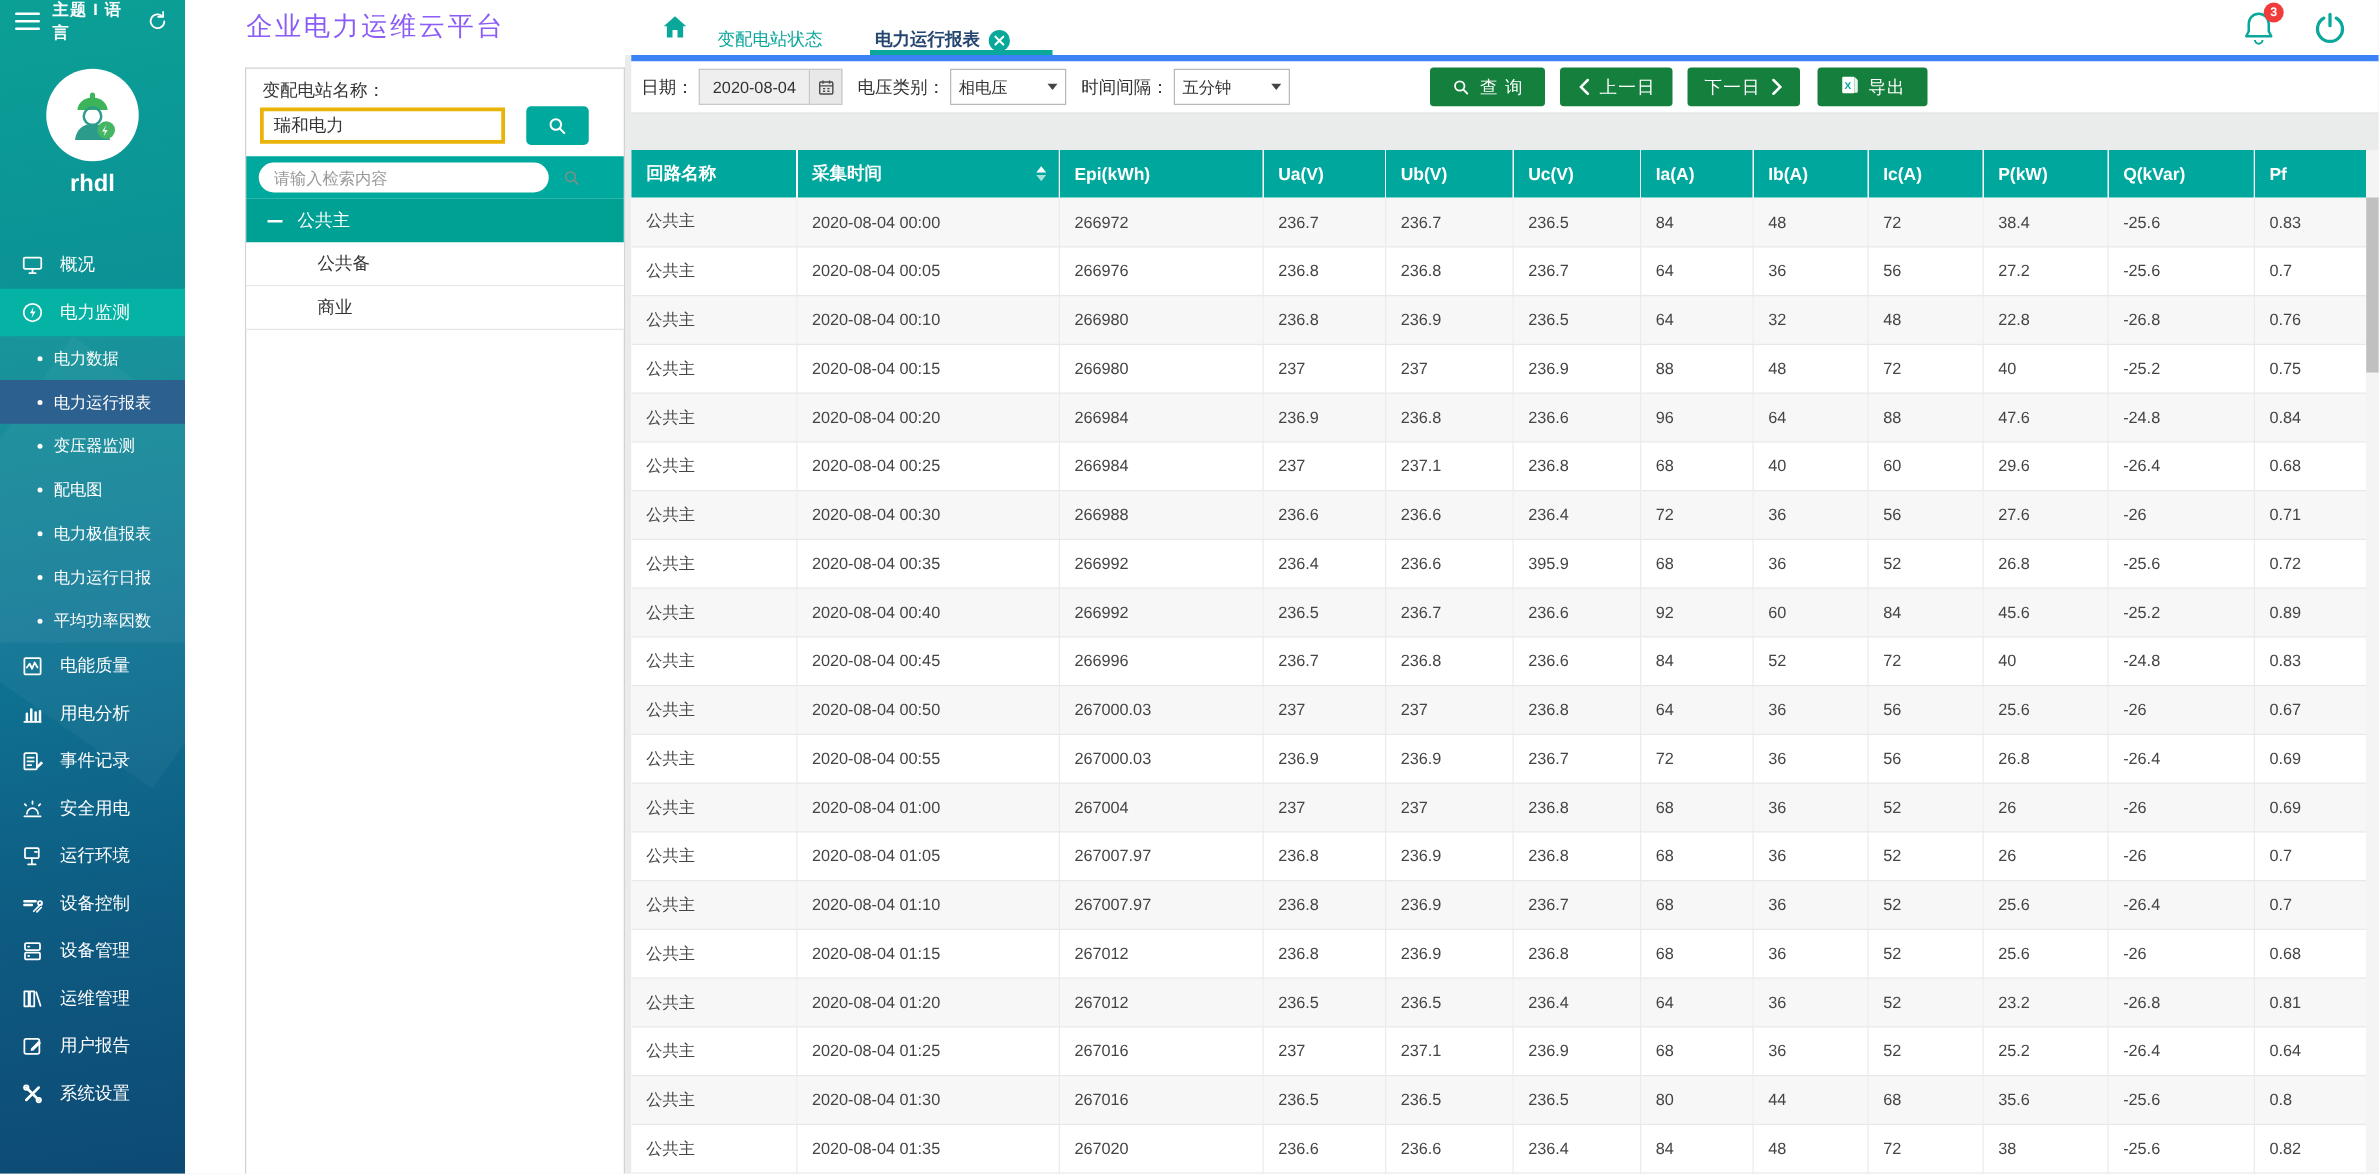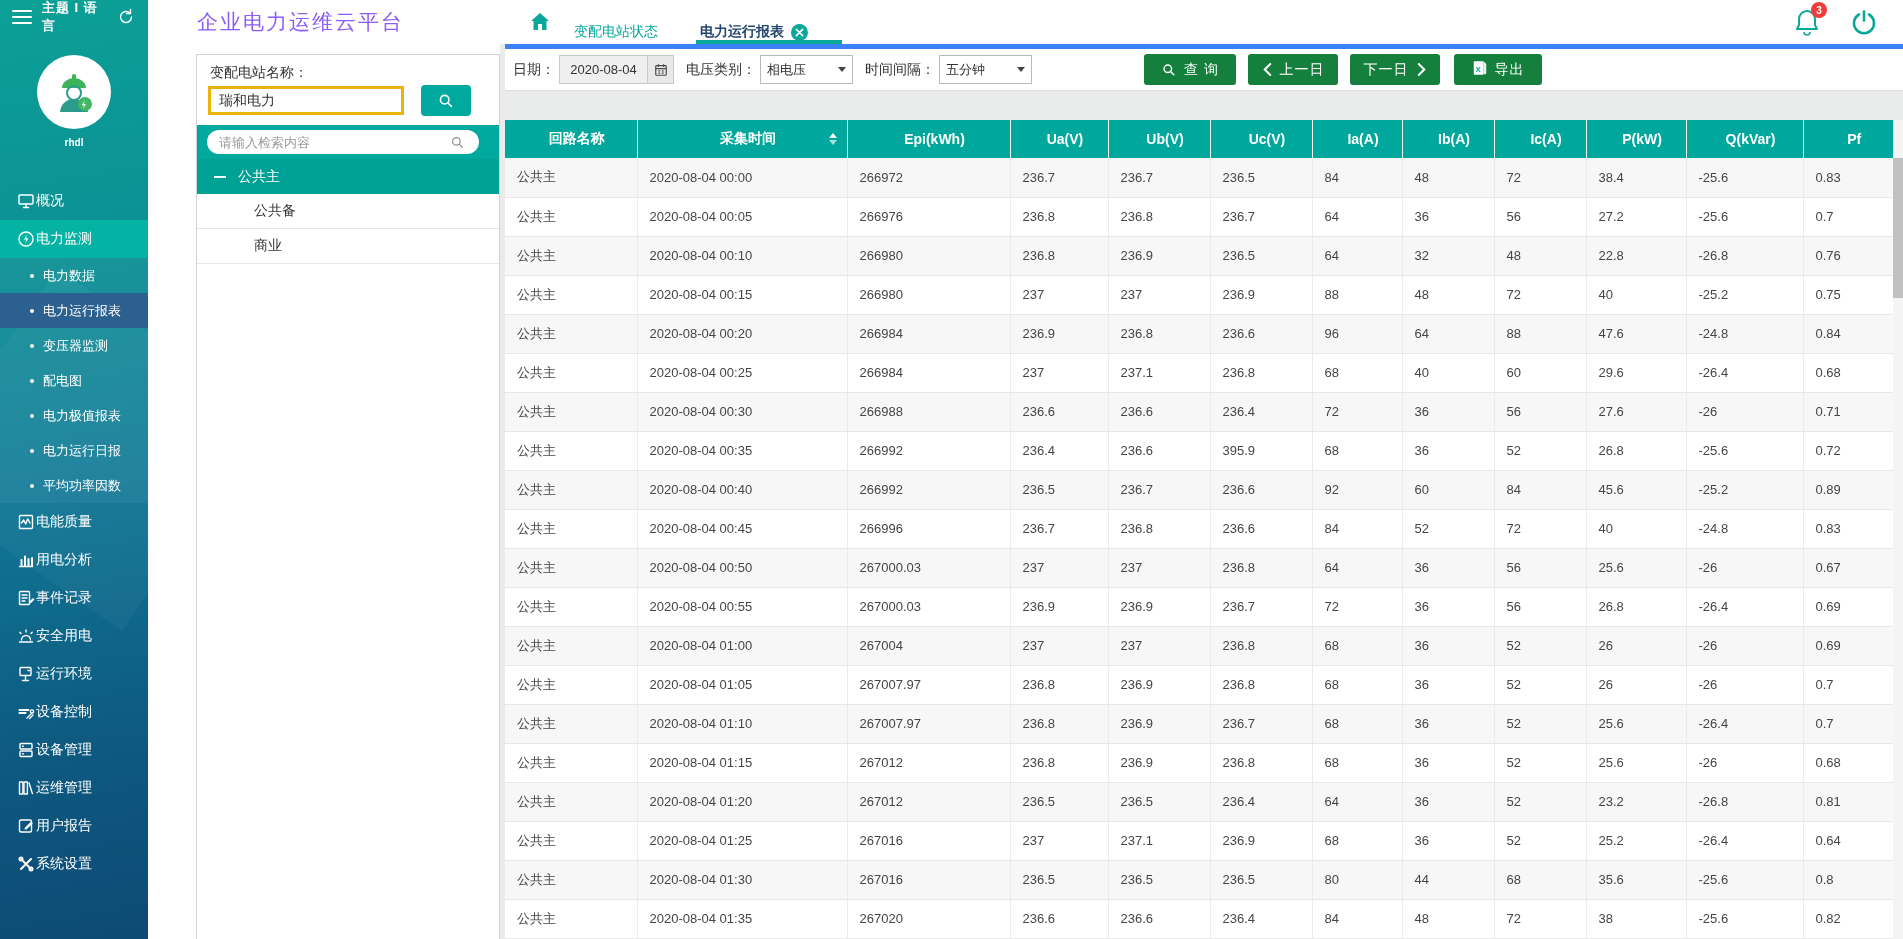--- a/index.html
+++ b/index.html
@@ -11,23 +11,23 @@
     background:linear-gradient(170deg,#0ba096 0%,#0c9095 28%,#0f7795 52%,#0e5a81 78%,#0d4a74 100%);
     color:#fff; overflow:hidden; }
   .sidebar::after { content:""; position:absolute; left:-40px; top:320px; width:260px; height:260px;
     background:rgba(255,255,255,0.04); transform:rotate(35deg); }
   .side-top { height:33px; display:flex; align-items:center; padding:0 12px; gap:10px; position:relative; z-index:2;}
   .hamburger { width:20px; display:flex; flex-direction:column; gap:4px; cursor:pointer; }
   .hamburger span { display:block; height:2px; background:#fff; border-radius:1px; }
   .theme-lang { font-size:13px; font-weight:bold; letter-spacing:1px; flex:1; }
   .avatar-wrap { margin:22px auto 0; width:74px; height:74px; background:#fff; border-radius:50%;
     display:flex; align-items:center; justify-content:center; position:relative; z-index:2;}
-  .username { text-align:center; font-size:10px; font-weight:bold; margin-top:8px; position:relative; z-index:2;}
+  .username { text-align:center; font-size:19px; font-weight:bold; margin-top:8px; position:relative; z-index:2;}
   .menu { margin-top:34px; position:relative; z-index:2; }
-  .mi { height:38px; display:flex; align-items:center; padding-left:16px; gap:0; font-size:14px; cursor:pointer; }
+  .mi { height:38px; display:flex; align-items:center; padding-left:16px; gap:12px; font-size:14px; cursor:pointer; }
   .mi.active { background:#04b3a4; }
   .submenu { background:rgba(255,255,255,0.05); }
   .smi { height:35px; display:flex; align-items:center; padding-left:30px; gap:9px; font-size:13px; cursor:pointer; }
   .smi .dot { width:4px; height:4px; border-radius:50%; background:#fff; }
   .smi.active { background:#2c608e; }
   .ic { width:20px; height:20px; display:inline-flex; }
   .ic svg { width:20px; height:20px; stroke:#fff; fill:none; stroke-width:1.4; stroke-linecap:round; stroke-linejoin:round;}
 
   
   .topbar { position:absolute; left:148px; top:0; width:1755px; height:44px; background:#fff; }
@@ -46,21 +46,21 @@
   
   .left-white { position:absolute; left:148px; top:44px; width:352px; height:895px; background:#fff; }
   .station-panel { position:absolute; left:196px; top:54px; width:304px; height:885px; background:#fff;
     border:1px solid #d2d2d2; border-bottom:none; }
   .sp-label { position:absolute; left:13px; top:9px; font-size:14px; color:#333; }
   .sp-input { position:absolute; left:11px; top:31px; width:196px; height:29px; border:3px solid #eab308;
     padding:0 8px; font-size:14px; color:#333; font-family:"Liberation Sans",sans-serif; background:#fff;}
   .sp-search-btn { position:absolute; left:224px; top:30px; width:50px; height:31px; background:#00a99d;
     border:none; border-radius:4px; cursor:pointer; display:flex; align-items:center; justify-content:center; }
   .tree-search-band { position:absolute; left:0; top:70px; width:302px; height:34px; background:#00a99d; }
-  .tree-search-pill { position:absolute; left:10px; top:5px; width:272px; height:24px; background:#fff; border:none;
+  .tree-search-pill { position:absolute; left:10px; top:5px; width:232px; height:24px; background:#fff; border:none;
     border-radius:12px; padding:0 30px 0 12px; font-size:13px; color:#333; font-family:"Liberation Sans",sans-serif;}
   .tree-search-pill::placeholder { color:#9a9a9a; }
   .pill-mag { position:absolute; right:34px; top:10px; pointer-events:none; }
   .tree-row-sel { position:absolute; left:0; top:104px; width:302px; height:35px; background:#00a195; color:#fff;
     display:flex; align-items:center; gap:12px; padding-left:17px; font-size:14px; cursor:pointer;}
   .expander { width:12px; height:12px; position:relative; display:inline-block; }
   .expander::before { content:""; position:absolute; left:0; top:5px; width:12px; height:2.5px; background:#fff; }
   .tree-row { position:absolute; left:0; width:302px; height:35px; background:#fff; border-bottom:1px solid #e6e6e6;
     display:flex; align-items:center; padding-left:57px; font-size:14px; color:#333; cursor:pointer;}
 
@@ -81,21 +81,21 @@
     font-family:"Liberation Sans",sans-serif; letter-spacing:1px;}
   .btn-query { width:92px; margin-left:100px; }
   .btn-prev { width:90px; margin-left:12px; }
   .btn-next { width:90px; margin-left:12px; }
   .btn-export { width:88px; margin-left:14px; }
   .chev svg { display:block; }
 
   
   .table-area { position:absolute; left:505px; top:120px; width:1388px; height:819px; background:#fff; overflow:hidden; }
   table.report { border-collapse:collapse; table-layout:fixed; width:1388px; }
-  table.report th { height:38px; background:#00a79d; color:#fff; font-size:14px; font-weight:bold; text-align:center;
+  table.report th { height:38px; background:#00a79d; color:#fff; font-size:14px; font-weight:bold; text-align:left;
     padding-left:12px; border-right:1px solid rgba(255,255,255,0.35); position:relative; }
   table.report th:last-child { border-right:none; }
   table.report td { height:39px; font-size:13px; color:#454545; padding-left:12px;
     border-right:1px solid #ebebeb; border-bottom:1px solid #e8e8e8; white-space:nowrap; overflow:hidden;}
   table.report td:last-child { border-right:none; }
   tr.alt td { background:#f7f7f7; }
   .sort-icons { position:absolute; right:10px; top:50%; transform:translateY(-50%); display:flex; flex-direction:column; gap:2px; cursor:pointer;}
   .sort-up { width:0; height:0; border-left:4px solid transparent; border-right:4px solid transparent; border-bottom:5px solid #fff; }
   .sort-down { width:0; height:0; border-left:4px solid transparent; border-right:4px solid transparent; border-top:5px solid rgba(255,255,255,0.65); }
   .vscroll { position:absolute; left:1893px; top:120px; width:10px; height:819px; background:#f4f4f4; }

